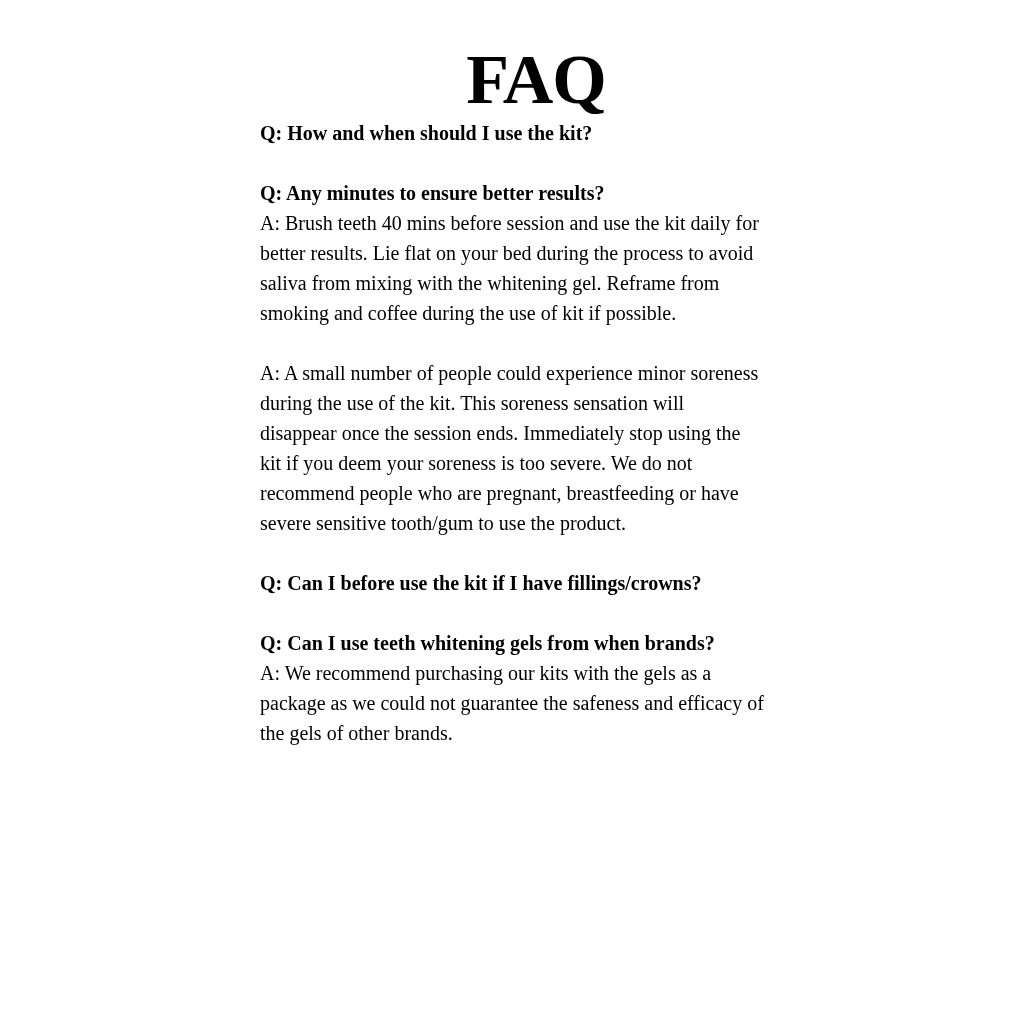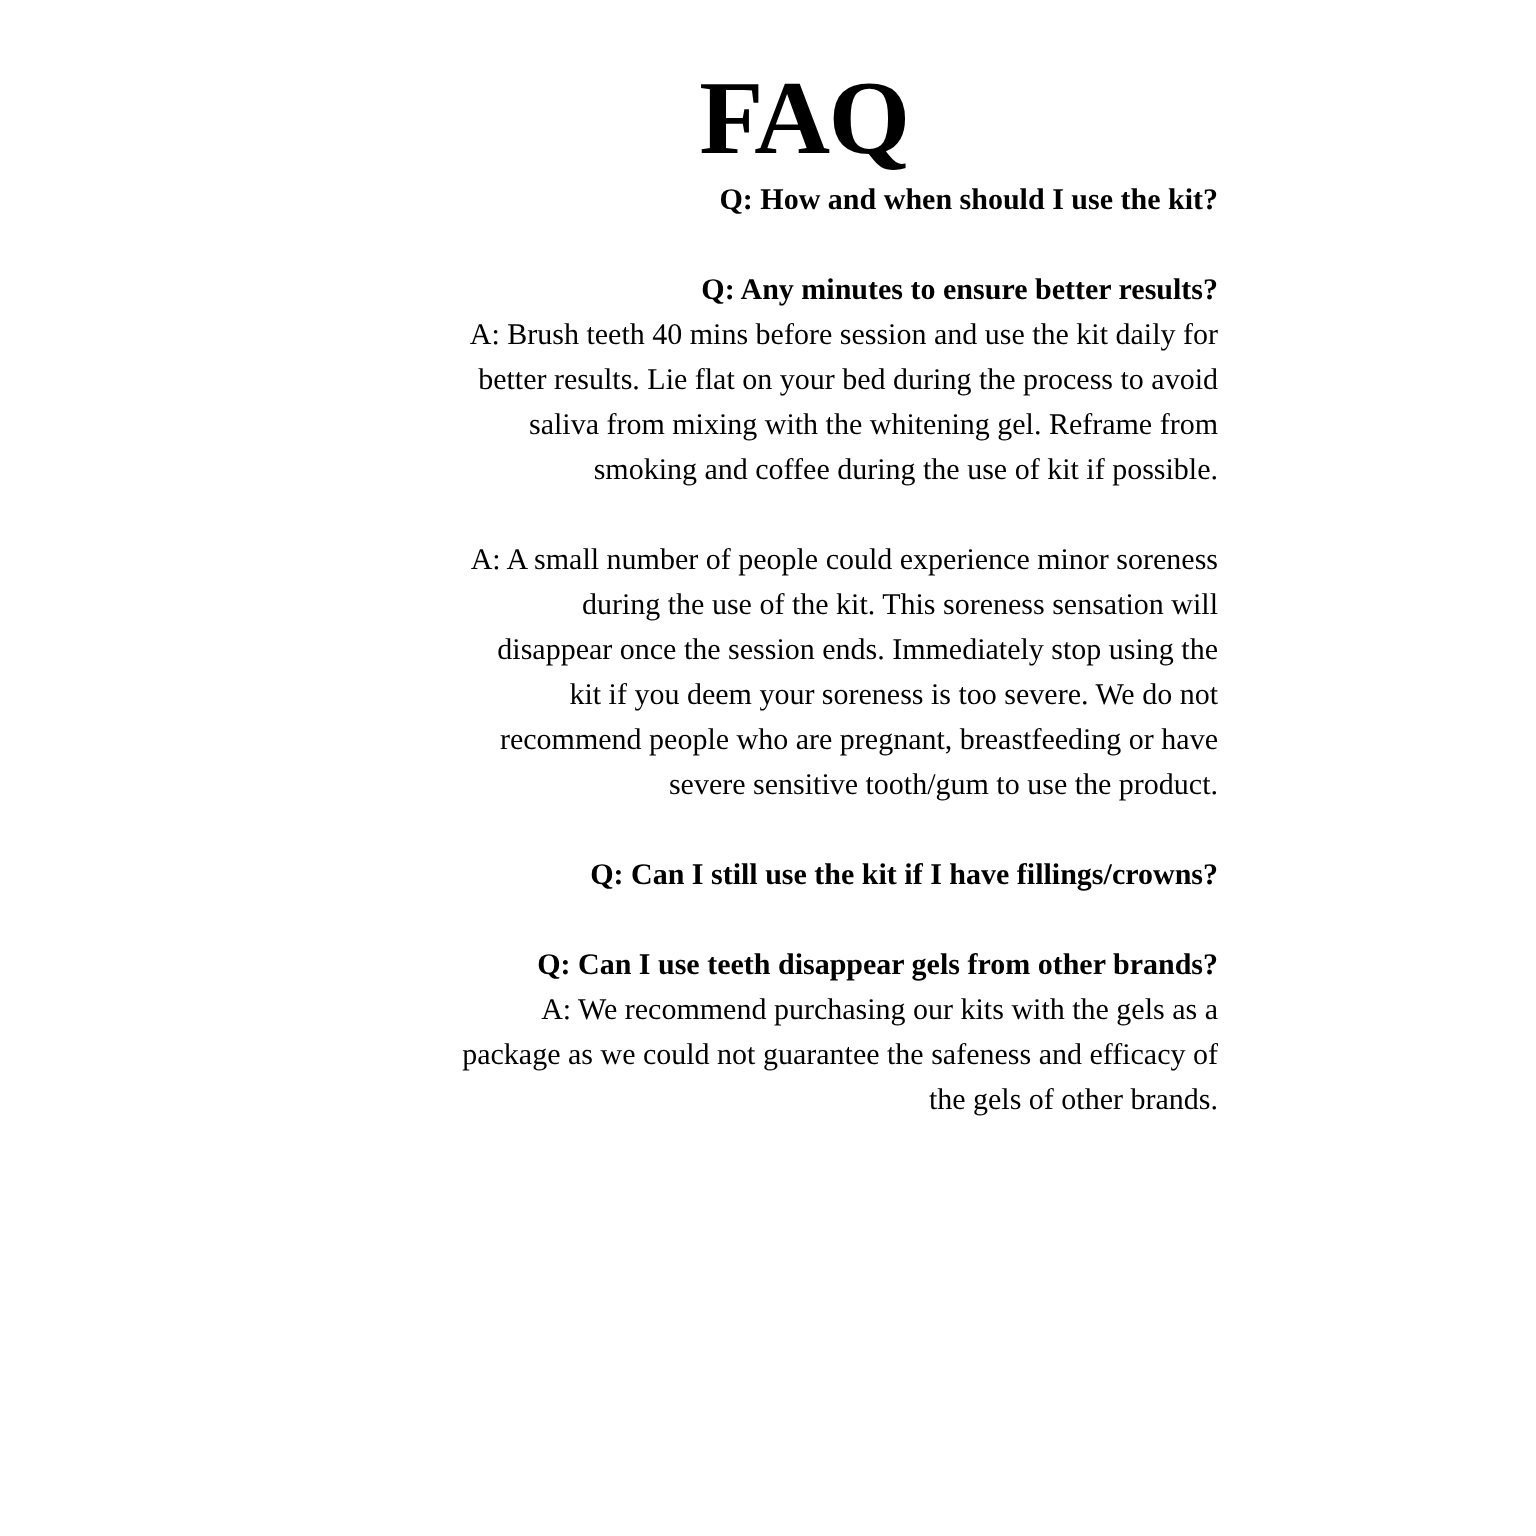--- a/index.html
+++ b/index.html
@@ -25,21 +25,20 @@
     margin: 0;
     padding: 0;
     font-size: 70px;
     line-height: 76px;
     font-weight: bold;
     letter-spacing: -1px;
     text-align: center;
   }
   .faq-item {
     margin: 0 0 30px 0;
-    text-align: right;
   }
   .faq-question {
     font-size: 20px;
     line-height: 30px;
     font-weight: bold;
     margin: 0;
   }
   .faq-answer {
     font-size: 20px;
     line-height: 30px;
@@ -69,23 +68,23 @@
   <div class="faq-item">
     <p class="faq-answer">A: A small number of people could experience minor soreness
 during the use of the kit. This soreness sensation will
 disappear once the session ends. Immediately stop using the
 kit if you deem your soreness is too severe. We do not
 recommend people who are pregnant, breastfeeding or have
 severe sensitive tooth/gum to use the product.</p>
   </div>
 
   <div class="faq-item">
-    <p class="faq-question">Q: Can I still use the kit if I have fillings/crowns?</p>
+    <p class="faq-question">Q: Can I before use the kit if I have fillings/crowns?</p>
   </div>
 
   <div class="faq-item">
-    <p class="faq-question">Q: Can I use teeth disappear gels from other brands?</p>
+    <p class="faq-question">Q: Can I use teeth whitening gels from when brands?</p>
     <p class="faq-answer">A: We recommend purchasing our kits with the gels as a
 package as we could not guarantee the safeness and efficacy of
 the gels of other brands.</p>
   </div>
 
 </div>
 
 </body></html>

